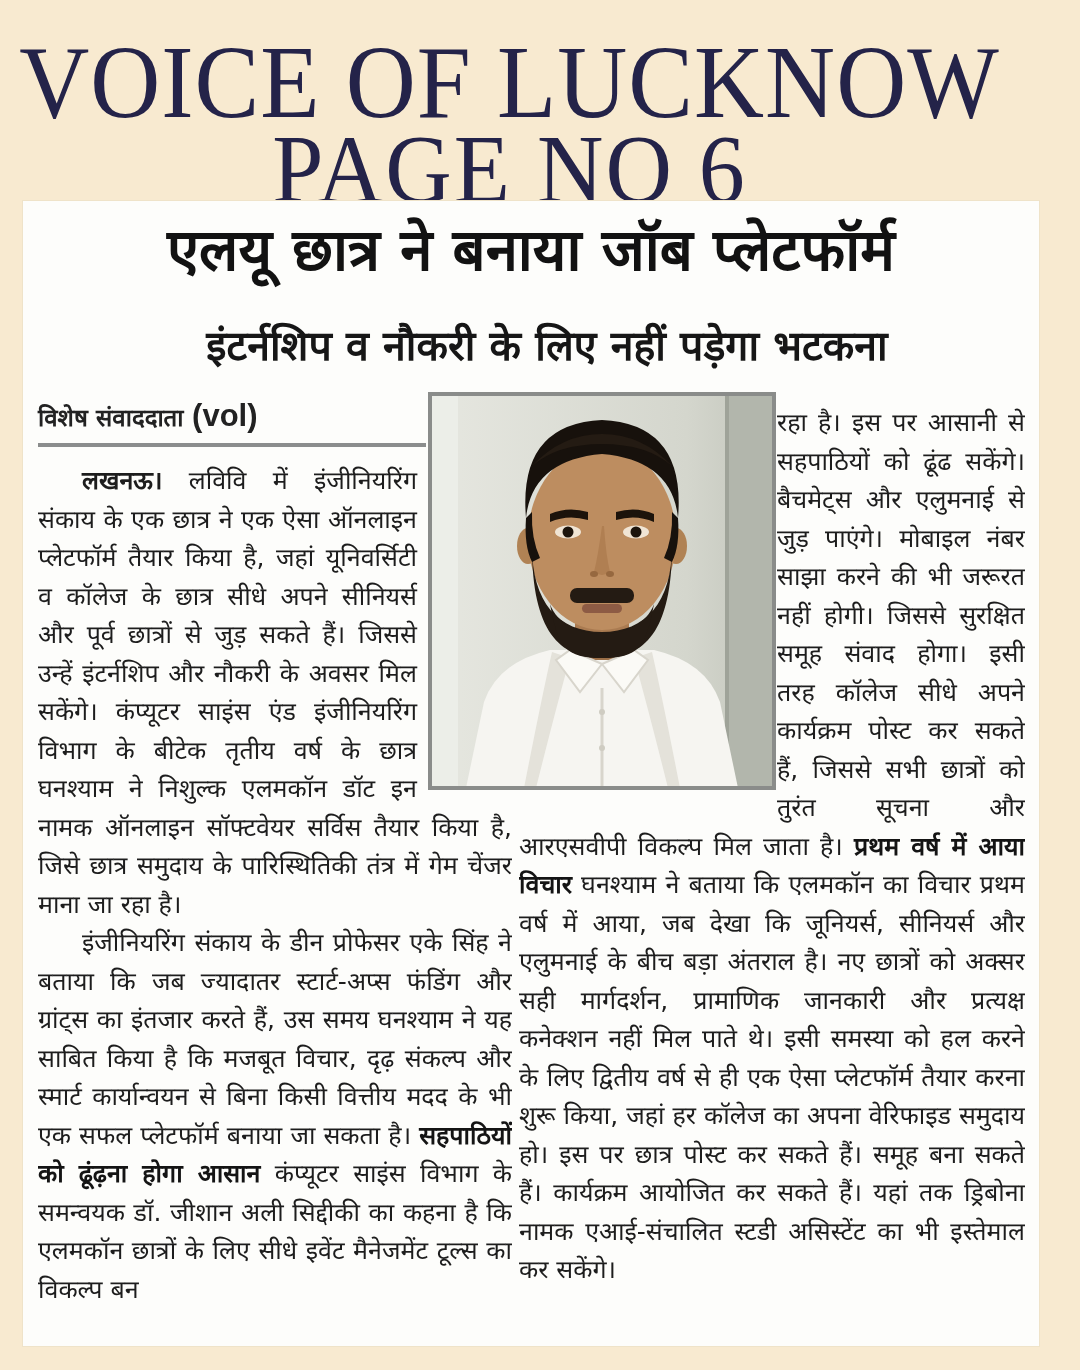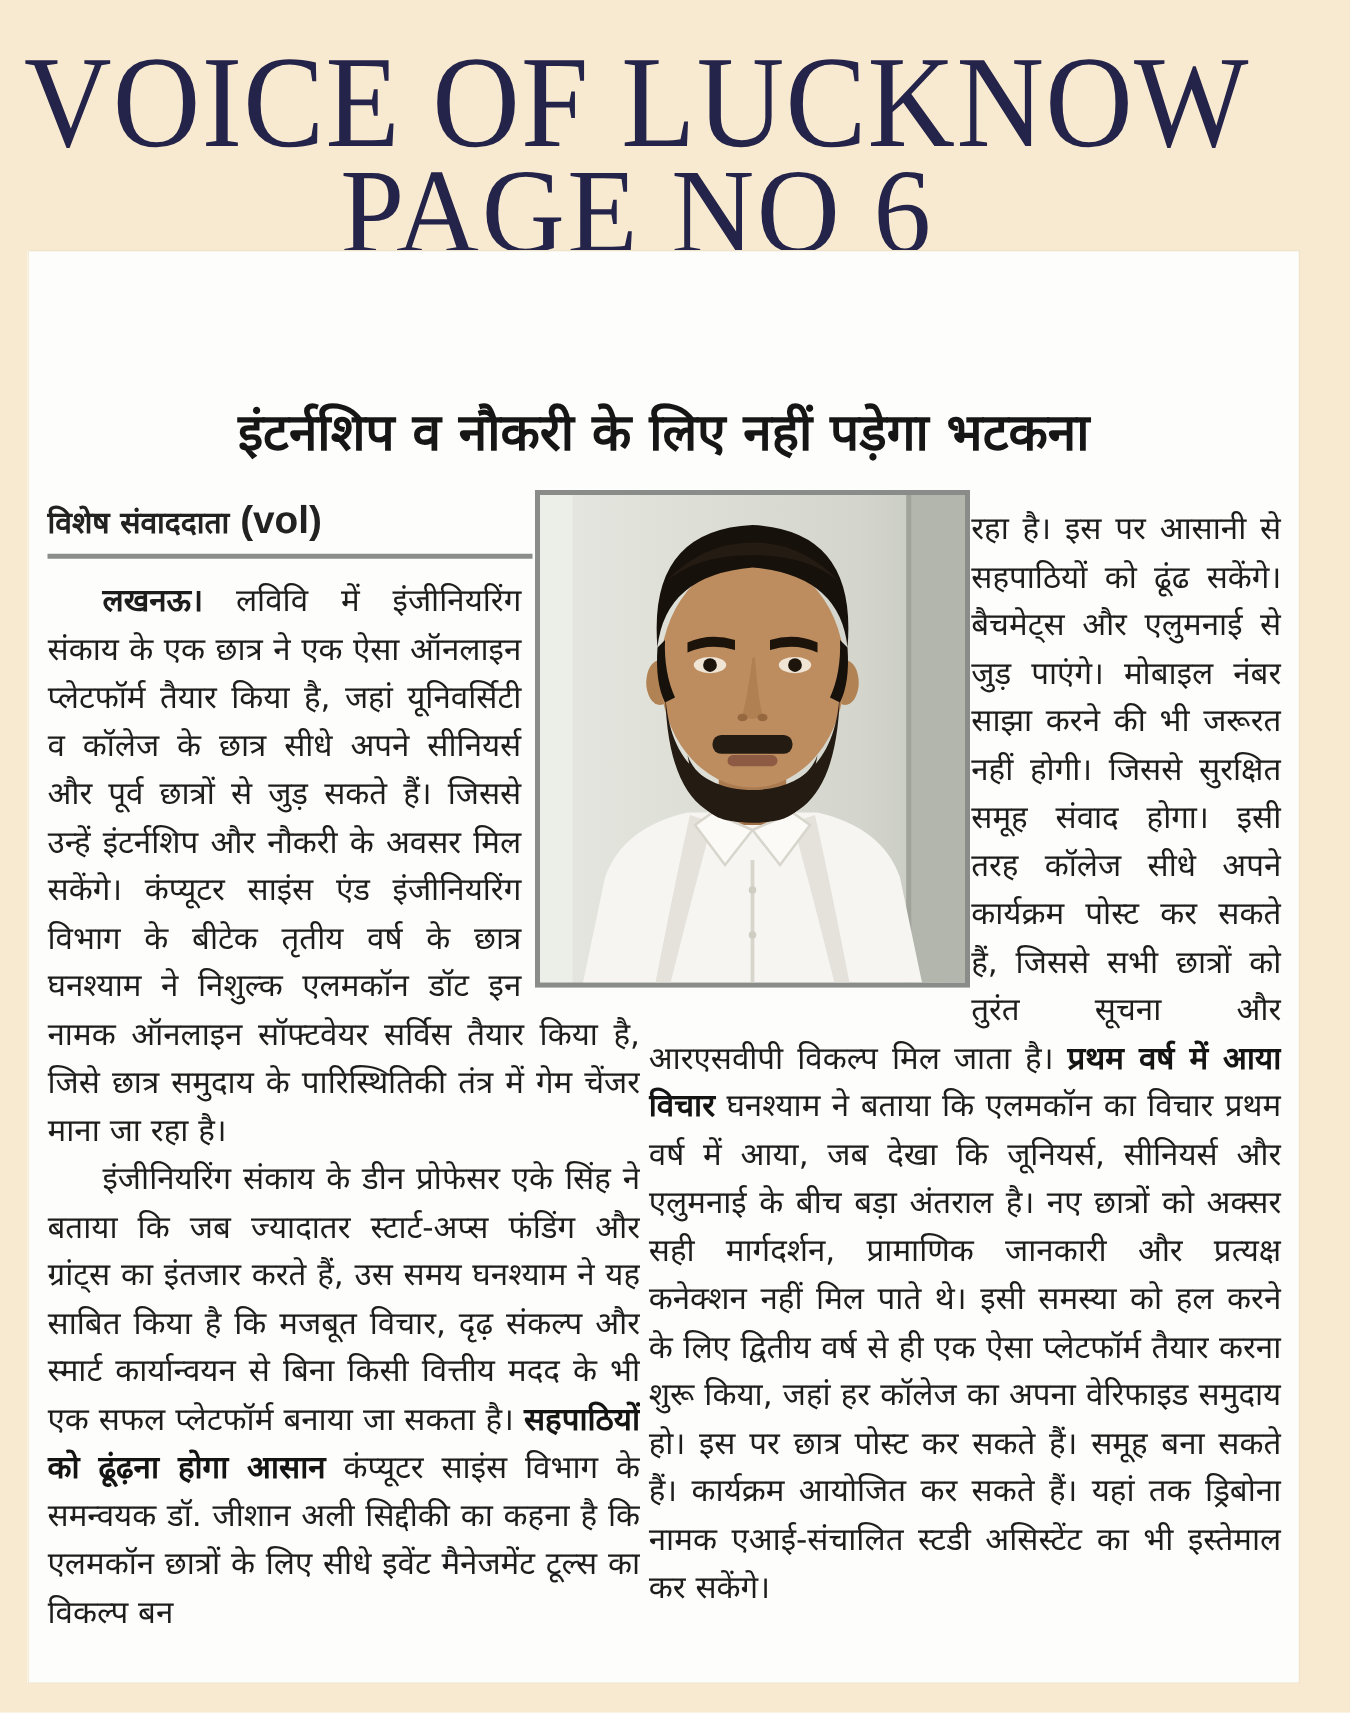--- a/index.html
+++ b/index.html
@@ -28,21 +28,21 @@
     background:#fdfdfb;
     box-shadow:0 0 0 1px #efe3c9 inset;
   }
   .headline{
     position:absolute;top:8px;left:0;width:100%;
     text-align:center;
     font-size:58px;font-weight:800;color:#121212;
     letter-spacing:0px;
   }
   .subheadline{
-    position:absolute;top:116px;left:0;width:100%;
+    position:absolute;top:116px;left:16px;width:100%;
     text-align:center;
     font-size:41px;font-weight:800;color:#161616;
   }
   .byline{
     position:absolute;top:198px;left:16px;
     font-size:24px;font-weight:700;color:#222;
   }
   .byline .latin{font-family:"Liberation Sans",sans-serif;font-weight:800;font-size:31px;}
   .byline-rule{
     position:absolute;top:243px;left:16px;width:388px;height:4px;
@@ -82,20 +82,21 @@
 </head>
 <body>
 
 <header class="masthead">
   <div class="line1">VOICE OF LUCKNOW</div>
   <div class="line2">PAGE NO 6</div>
 </header>
 
 <section class="panel">
 
+  <h1 class="headline" style="margin:0;">एलयू छात्र ने बनाया जॉब प्लेटफॉर्म</h1>
 
   <h2 class="subheadline" style="margin:0;">इंटर्नशिप व नौकरी के लिए नहीं पड़ेगा भटकना</h2>
 
   <div class="byline">
     <span>विशेष संवाददाता</span><span class="latin"> (vol)</span>
   </div>
   <div class="byline-rule"></div>
 
   <figure class="photo-frame" style="margin:0;">
     <svg viewBox="0 0 340 390" preserveAspectRatio="none">

